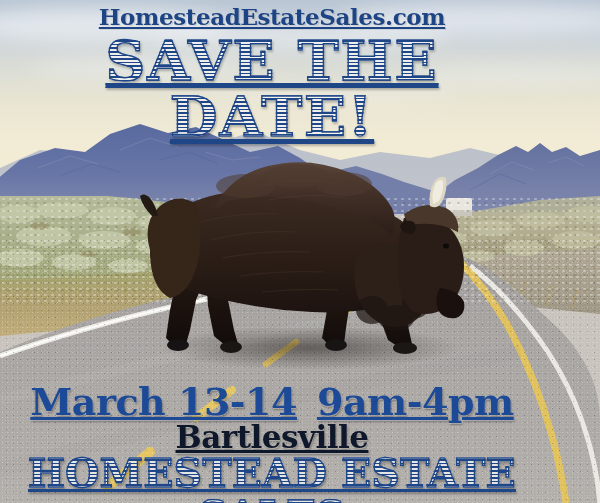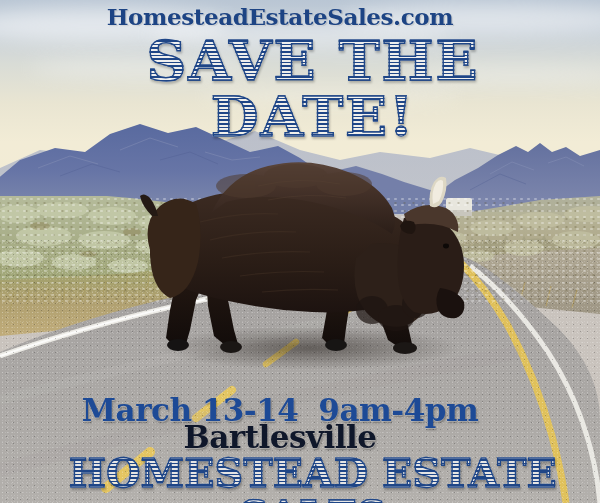--- a/index.html
+++ b/index.html
@@ -75,21 +75,21 @@
       radial-gradient(rgba(90,80,45,.5) 1px, transparent 1.3px);
     background-size:7px 6px, 9px 8px;
     background-position:0 0, 4px 3px;
     pointer-events:none;
   }
 
   
   .bison{position:absolute;left:0;top:0;width:600px;height:503px;pointer-events:none;}
 
   
-  .txt{position:absolute;left:8px;width:544px;text-align:center;}
+  .txt{position:absolute;left:0;width:544px;text-align:center;text-decoration:underline;}
 
   .url{
     top:3px;
     font-family:"DejaVu Serif",serif;
     font-weight:bold;
     font-size:23px;
     letter-spacing:-0.4px;
     color:#1d4484;
     text-shadow:
       0 1px 0 rgba(255,255,255,.35),
@@ -102,43 +102,41 @@
     font-weight:bold;
     color:transparent;
     background-image:repeating-linear-gradient(
         to bottom,
         #1f4687 0px, #1f4687 1.6px,
         rgba(255,255,255,.78) 1.6px, rgba(255,255,255,.78) 3.6px);
     -webkit-background-clip:text;
     background-clip:text;
     -webkit-text-stroke:1.4px #1f4687;
     paint-order:stroke fill;
-    padding-left:33px;
   }
 
   .save{
     top:33px;
     font-size:55px;
     letter-spacing:2px;
     line-height:56px;
     filter:drop-shadow(1px 2px 1px rgba(0,0,0,.25));
   }
 
   .datetime{
     top:385px;
     font-family:"DejaVu Serif",serif;
     font-weight:bold;
-    font-size:31px;
+    font-size:38px;
     letter-spacing:-0.5px;
     line-height:34px;
     color:#1d4a96;
     text-shadow:
       0 1px 0 rgba(255,255,255,.3),
       1px 2px 2px rgba(0,0,0,.30);
-    margin-top: 8px;
   }
   .datetime .gap{display:inline-block;width:20px;}
   .city{
     top:419px;
     font-family:"DejaVu Serif",serif;
     font-weight:bold;
     font-size:31px;
     letter-spacing:-0.5px;
     color:#0f172a;
     text-shadow:

